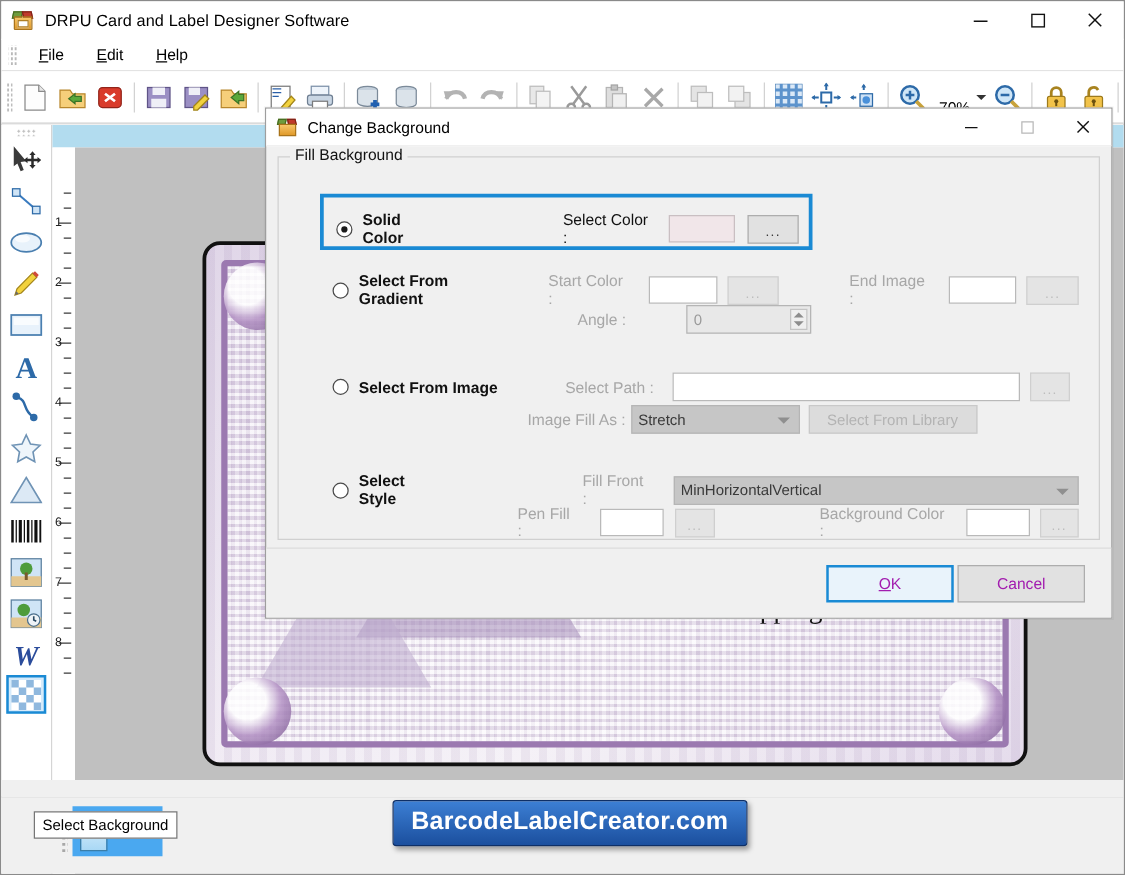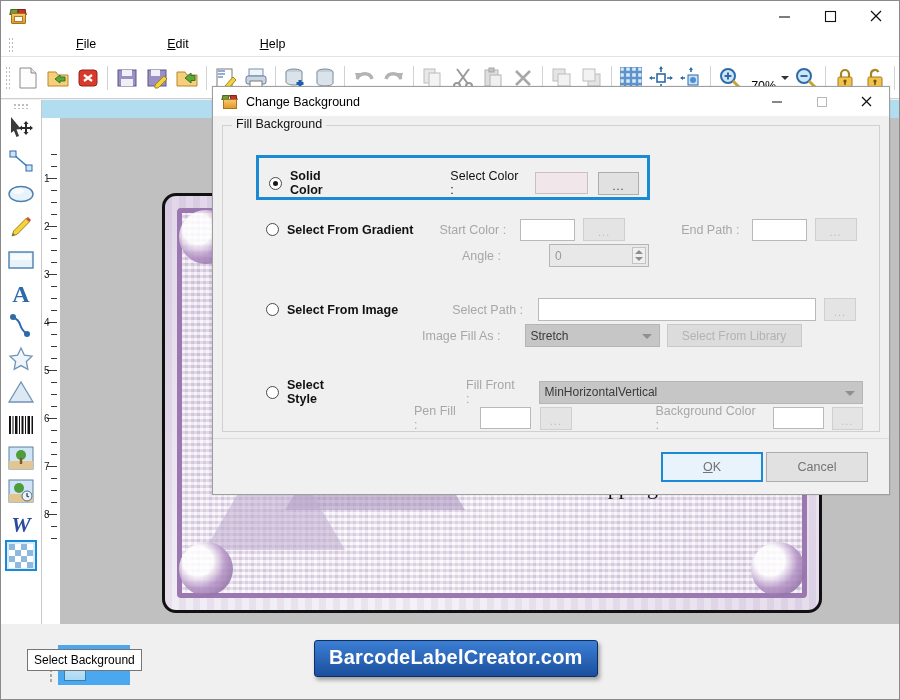--- a/index.html
+++ b/index.html
@@ -42,21 +42,20 @@
   .wincontrols { margin-left: auto; display: flex; height: 31px; }
   .wc { width: 46px; height: 31px; display:flex; align-items:center; justify-content:center;
         font-size: 13px; color:#111; }
   .wc svg { display:block; }
 
   
   .menubar {
     height: 25px; background: #ffffff;
     display:flex; align-items:center; padding-left: 6px;
     border-bottom: 1px solid #e3e3e3;
-    gap: 45px;
   }
   .menubar .grip { width: 7px; height: 16px; margin-right:4px;
     background-image: radial-gradient(#b9b9b9 1px, transparent 1px);
     background-size: 3px 4px; background-position: 1px 1px;}
   .menu-item { padding: 3px 13px; font-size: 12.5px; color:#000; }
   .menu-item u { text-decoration: underline; }
 
   
   .toolbar {
     height: 42px; background: #ffffff;
@@ -254,37 +253,38 @@
   .highlight-box {
     position:absolute; border:3px solid #1a8ad4; background:#f0f0f0;
   }
   .dlg-footer {
     position:absolute; left:0; right:0; bottom:0; height:56px;
     background:#f0f0f0; border-top:1px solid #dcdcdc;
   }
   .btn {
     position:absolute; width:102px; height:30px;
     border:1px solid #adadad; background:#e1e1e1;
-    font-size:12.5px; color:#737373; display:flex; align-items:center; justify-content:center;
+    font-size:12.5px; color:#a21caf; display:flex; align-items:center; justify-content:center;
   }
   .btn.primary { border:2px solid #1a8ad4; background:#e9f3fb; }
   .btn u { text-decoration: underline; }
 </style>
 </head>
 <body>
 
 <div class="app">
 
   <div class="titlebar">
     <div class="app-icon">
       <div class="lidl"></div>
         <div class="lidr"></div>
         <div class="box"></div>
         <div class="card"></div>
     </div>
+    <div class="title-text">DRPU Card and Label Designer Software</div>
     <div class="wincontrols">
       <div class="wc">
         <svg width="13" height="13" viewBox="0 0 13 13">
             <line x1="1" y1="7" x2="12" y2="7" stroke="#111" stroke-width="1.1"></line>
           </svg>
       </div>
       <div class="wc">
         <svg width="13" height="13" viewBox="0 0 13 13">
             <rect x="1.5" y="1.5" width="10" height="10" fill="none" stroke="#111" stroke-width="1.1"></rect>
           </svg>
@@ -728,21 +728,21 @@
         </div>
 
         <div class="row" style="top:92px; left:43px; right:16px;">
           <div class="radio-lbl">
             <span class="radio"></span>
             <span>Select From Gradient</span>
           </div>
           <div class="fld-lbl dim" style="margin-left:26px;">Start Color :</div>
           <div class="swatch" style="margin-left:14px; width:55px;"></div>
           <div class="ell dim" style="margin-left:8px;">...</div>
-          <div class="fld-lbl dim" style="margin-left:56px;">End Path :</div>
+          <div class="fld-lbl dim" style="margin-left:56px;">End Image :</div>
           <div class="swatch" style="margin-left:12px; width:55px;"></div>
           <div class="ell dim" style="margin-left:8px;">...</div>
         </div>
         <div class="row" style="top:118px; left:43px; right:16px;">
           <div class="fld-lbl dim" style="margin-left:196px;">Angle :</div>
           <div class="spin" style="margin-left:48px;">
             <span class="v">0</span>
             <span class="arrows">
               <span class="arrow-up"></span>
               <span class="arrow-dn"></span>
@@ -754,21 +754,21 @@
           <div class="radio-lbl">
             <span class="radio"></span>
             <span>Select From Image</span>
           </div>
           <div class="fld-lbl dim" style="margin-left:54px;">Select Path :</div>
           <div class="txtbox" style="margin-left:15px; width:278px;"></div>
           <div class="ell dim" style="margin-left:8px; width:32px;">...</div>
         </div>
         <div class="row" style="top:198px; left:43px; right:16px;">
           <div class="fld-lbl dim" style="margin-left:156px;">Image Fill As :</div>
-          <div class="combo" style="margin-left:24px; width:135px;">
+          <div class="combo" style="margin-left:4px; width:135px;">
             <span>Stretch</span>
             <span class="cv"></span>
           </div>
           <div class="btn-dim" style="margin-left:7px; width:135px;">Select From Library</div>
         </div>
 
         <div class="row" style="top:252px; left:43px; right:16px;">
           <div class="radio-lbl">
             <span class="radio"></span>
             <span>Select Style</span>

